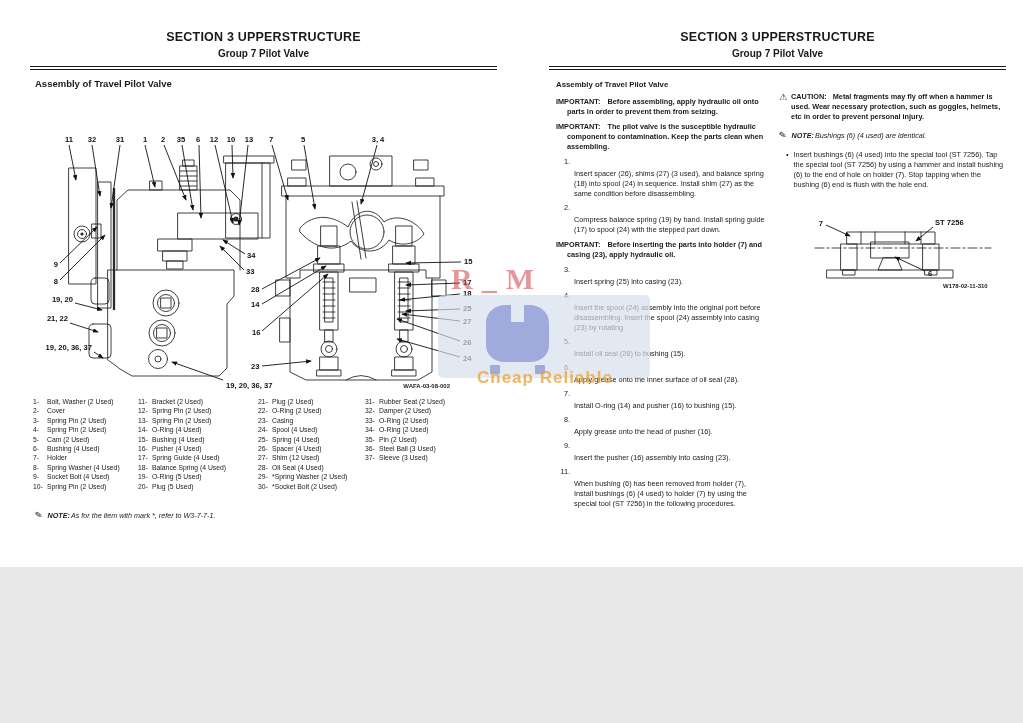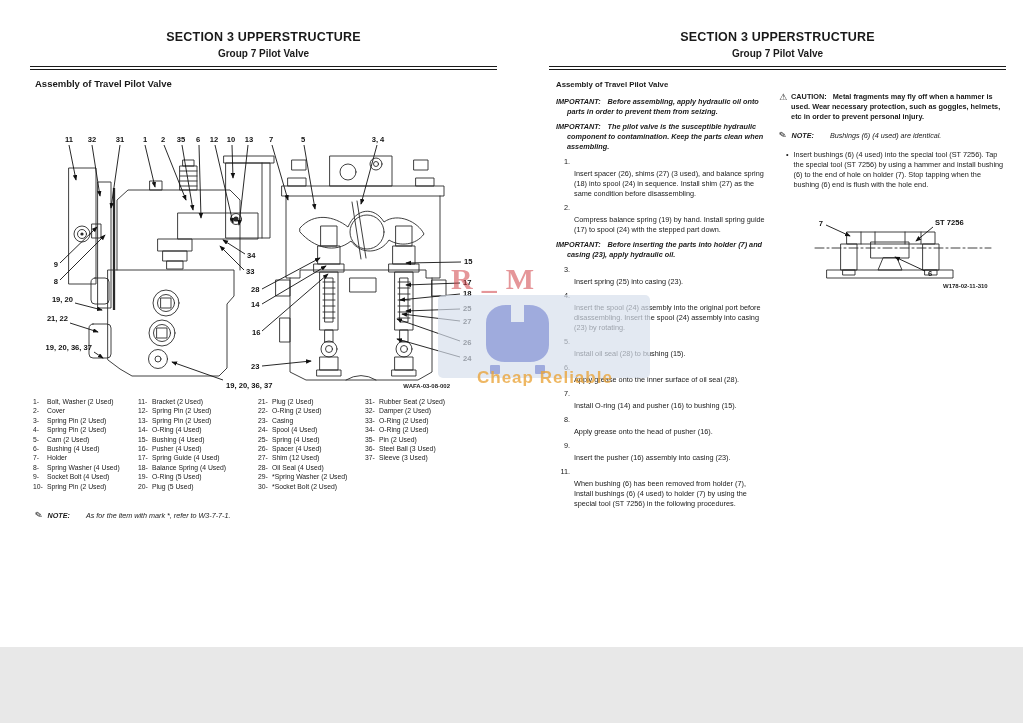--- a/index.html
+++ b/index.html
@@ -1,39 +1,39 @@
 <!DOCTYPE html>
 <html><head>
 <meta charset="utf-8">
 <style>
   html,body{margin:0;padding:0;background:#e8e8e8;}
-  #canvas{position:relative;width:1023px;height:647px;background:#ffffff;overflow:hidden;
+  #canvas{position:relative;width:1023px;height:567px;background:#ffffff;overflow:hidden;
           font-family:"Liberation Sans","DejaVu Sans",sans-serif;color:#1a1a1a;}
   .abs{position:absolute;}
   
   .page-head{text-align:center;}
   .sec-title{font-size:12.5px;font-weight:bold;letter-spacing:.2px;}
   .grp-title{font-size:10px;font-weight:bold;margin-top:4px;}
   .head-rule{border-top:1.6px solid #1a1a1a;border-bottom:.8px solid #1a1a1a;height:2px;}
   .foot-rule{border-top:1.2px solid #1a1a1a;height:0;}
   .foot-text{font-size:12px;text-align:center;}
   .lp-title{font-size:9.5px;font-weight:bold;}
   
   .parts-col{font-size:6.8px;line-height:9.4px;}
   .part-row{display:flex;white-space:nowrap;}
   .part-num{flex:none;width:14px;}
   .part-name{flex:none;}
   
   .note-line{font-size:7.2px;font-style:italic;display:flex;align-items:flex-start;}
   .note-icon{font-style:normal;font-size:9px;line-height:9px;margin-right:5px;transform:rotate(-10deg);}
-  .note-label{font-weight:bold;margin-right:16px;}
+  .note-label{font-weight:bold;margin-right:1px;}
   
   .proc-col{font-size:7.3px;line-height:10px;}
   .col-title{font-weight:bold;font-size:7.8px;margin-bottom:7px;}
-  .imp{font-weight:bold;padding-left:11px;text-indent:-11px;margin:5px 0 5px 0;font-style:italic;}
+  .imp{font-weight:bold;padding-left:11px;text-indent:-11px;margin:5px 0 5px 0;}
   .imp-label{margin-right:7px;}
   .step{display:flex;margin:4px 0;}
   .step-num{flex:none;width:14px;text-align:right;margin-right:4px;}
   .step-text{flex:1;margin-top:12px;}
   
   .caution{display:flex;font-weight:bold;}
   .caution-icon{flex:none;font-weight:bold;font-size:9px;line-height:10px;margin-right:4px;}
   .caution-body{flex:1;}
   .caution-label{margin-right:6px;}
   .bullet{display:flex;margin-top:9px;}

